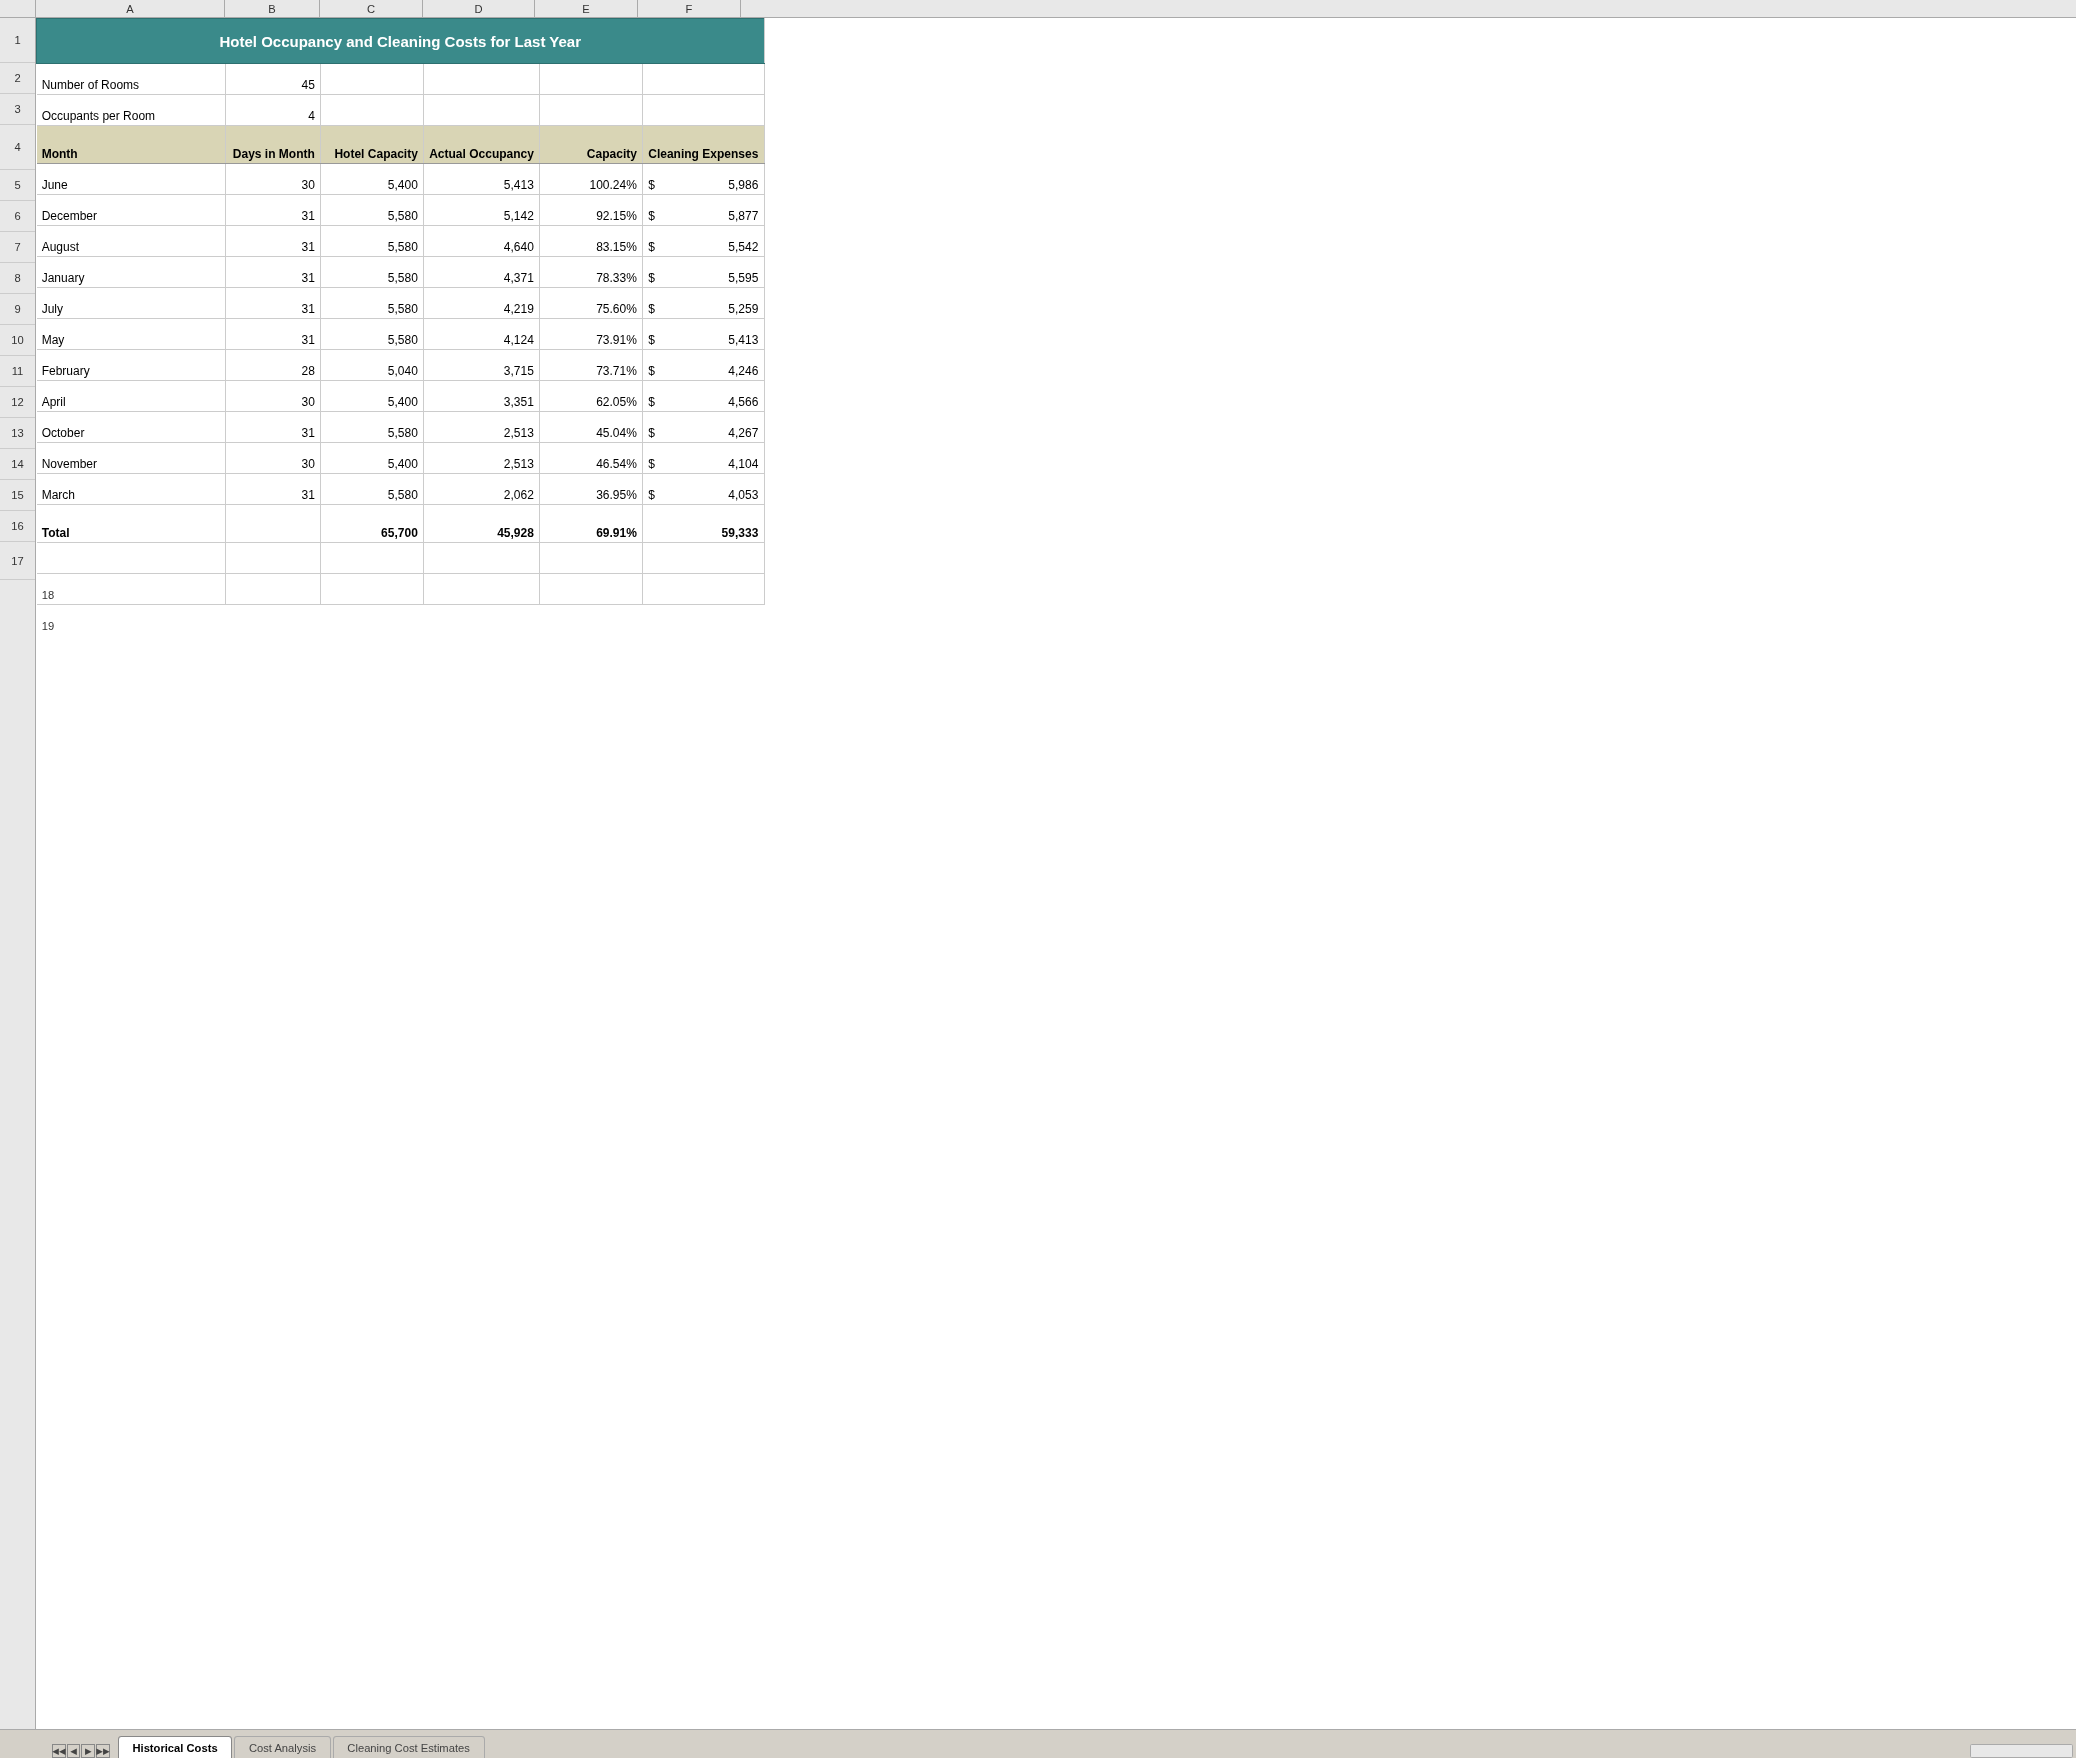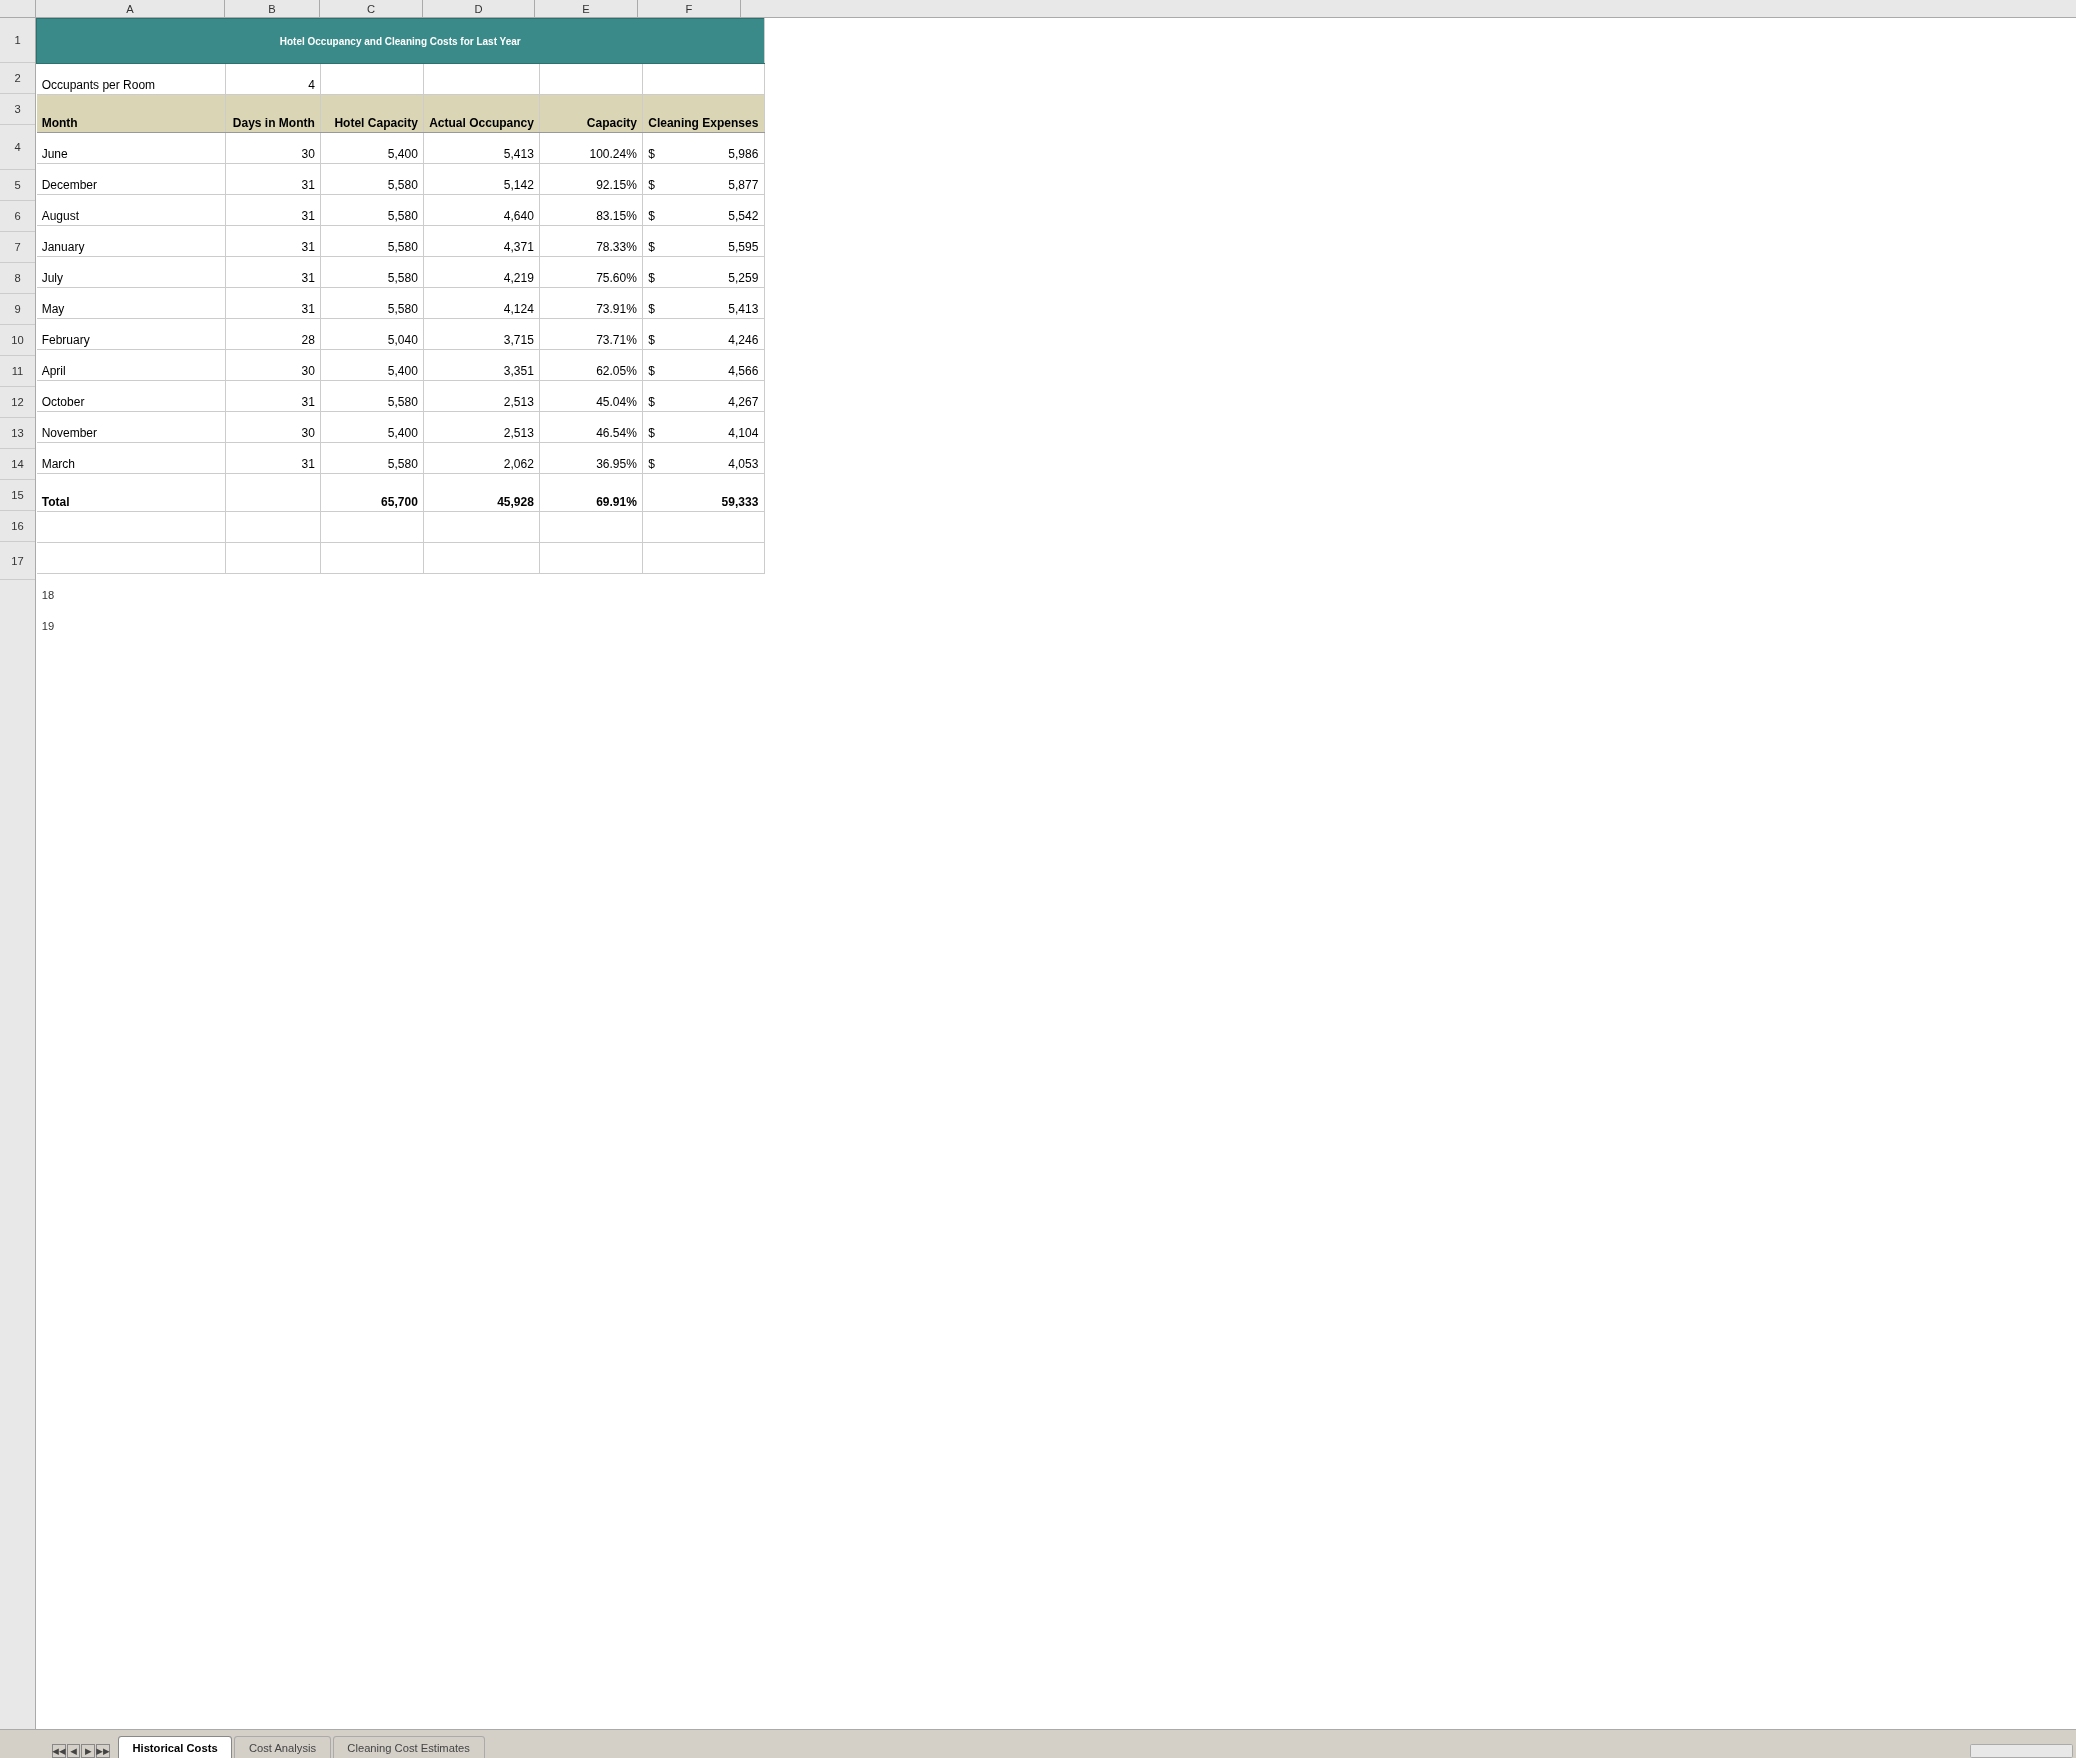--- a/index.html
+++ b/index.html
@@ -93,21 +93,21 @@
     }
     tr td:last-child {
       border-right: 0.9px solid #ccc;
     }
 
     
     .title-cell {
       background: #3a8a8a;
       color: #fff;
       font-weight: bold;
-      font-size: 10px;
+      font-size: 15px;
       text-align: center;
       vertical-align: middle;
       border: 0.9px solid #2d7070;
     }
 
     
     .header-cell {
       background: #d9d5b5;
       font-weight: bold;
       vertical-align: bottom;
@@ -261,20 +261,28 @@
             <col style="width: 103px;">
             <col style="width: 112px;">
             <col style="width: 103px;">
             <col style="width: 103px;">
           </colgroup>
         <tbody id="table-body">
             <tr class="row-h-title">
               <td colspan="6" class="title-cell">Hotel Occupancy and Cleaning Costs for Last Year</td>
             </tr>
             <tr class="row-h-data">
+              <td class="left">Number of Rooms</td>
+              <td class="num">45</td>
+              <td></td>
+              <td></td>
+              <td></td>
+              <td></td>
+            </tr>
+            <tr class="row-h-data">
               <td class="left">Occupants per Room</td>
               <td class="num">4</td>
               <td></td>
               <td></td>
               <td></td>
               <td></td>
             </tr>
             <tr class="row-h-header">
               <td class="header-cell left">Month</td>
               <td class="header-cell num">Days in Month</td>

